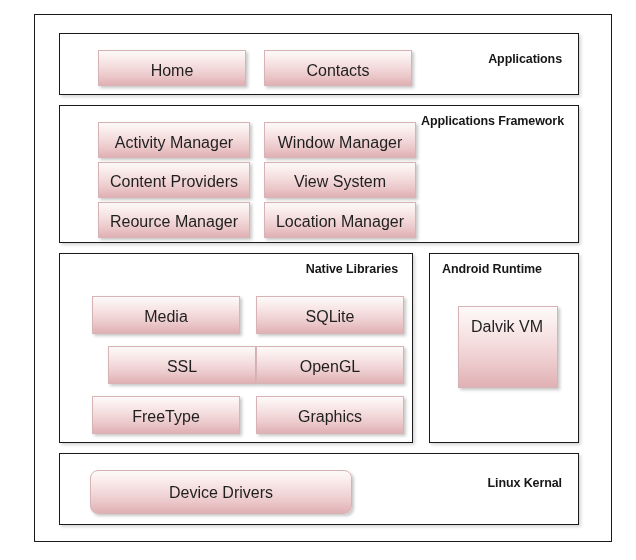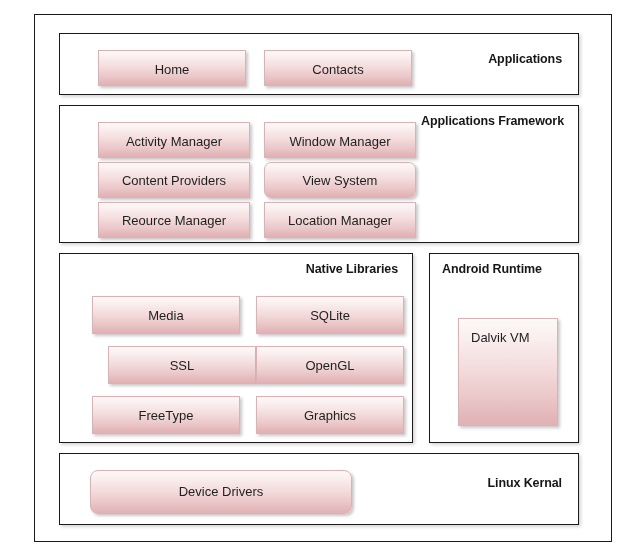--- a/index.html
+++ b/index.html
@@ -64,42 +64,42 @@
     border: 1px solid #d8b3b6;
     background: linear-gradient(to bottom,
                 #fdf9f9 0%,
                 #fbf1f1 14%,
                 #f4dcdd 46%,
                 #ecc9cb 72%,
                 #e2b5b8 94%,
                 #e0b2b5 100%);
     box-shadow: 2px 2px 3px rgba(0,0,0,0.22);
     color: #1f1f1f;
-    font-size: 13px;
+    font-size: 16px;
     line-height: 1;
     text-align: center;
     white-space: nowrap;
   }
   .block > .block-label {
     position: absolute;
     left: 0;
     right: 0;
     top: 12px;
     text-align: center;
   }
 
   
   #block-home      { left: 38px;  top: 16px; width: 148px; height: 36px; }
   #block-contacts  { left: 204px; top: 16px; width: 148px; height: 36px; }
 
   
   #block-activity-manager   { left: 38px;  top: 16px; width: 152px; height: 36px; }
   #block-window-manager     { left: 204px; top: 16px; width: 152px; height: 36px; }
   #block-content-providers  { left: 38px;  top: 56px; width: 152px; height: 36px; }
-  #block-view-system        { left: 204px; top: 56px; width: 152px; height: 36px; border-radius: 7px; }
+  #block-view-system        { left: 204px; top: 56px; width: 152px; height: 36px; }
   #block-reource-manager    { left: 38px;  top: 96px; width: 152px; height: 36px; }
   #block-location-manager   { left: 204px; top: 96px; width: 152px; height: 36px; }
 
   #block-content-providers > .block-label,
   #block-view-system > .block-label,
   #block-reource-manager > .block-label,
   #block-location-manager > .block-label { top: 11px; }
 
   
   #block-content-providers > .block-label,
@@ -117,21 +117,21 @@
 
   #block-media > .block-label,
   #block-sqlite > .block-label,
   #block-ssl > .block-label,
   #block-opengl > .block-label,
   #block-freetype > .block-label,
   #block-graphics > .block-label { top: 12px; }
 
   
   #block-dalvik-vm {
-    left: 28px; top: 64px; width: 100px; height: 108px;
+    left: 28px; top: 52px; width: 100px; height: 82px;
     text-align: left;
     padding-left: 13px;
   }
   #block-dalvik-vm > .block-label {
     left: 12px;
     right: auto;
     top: 12px;
     text-align: left;
   }
 

